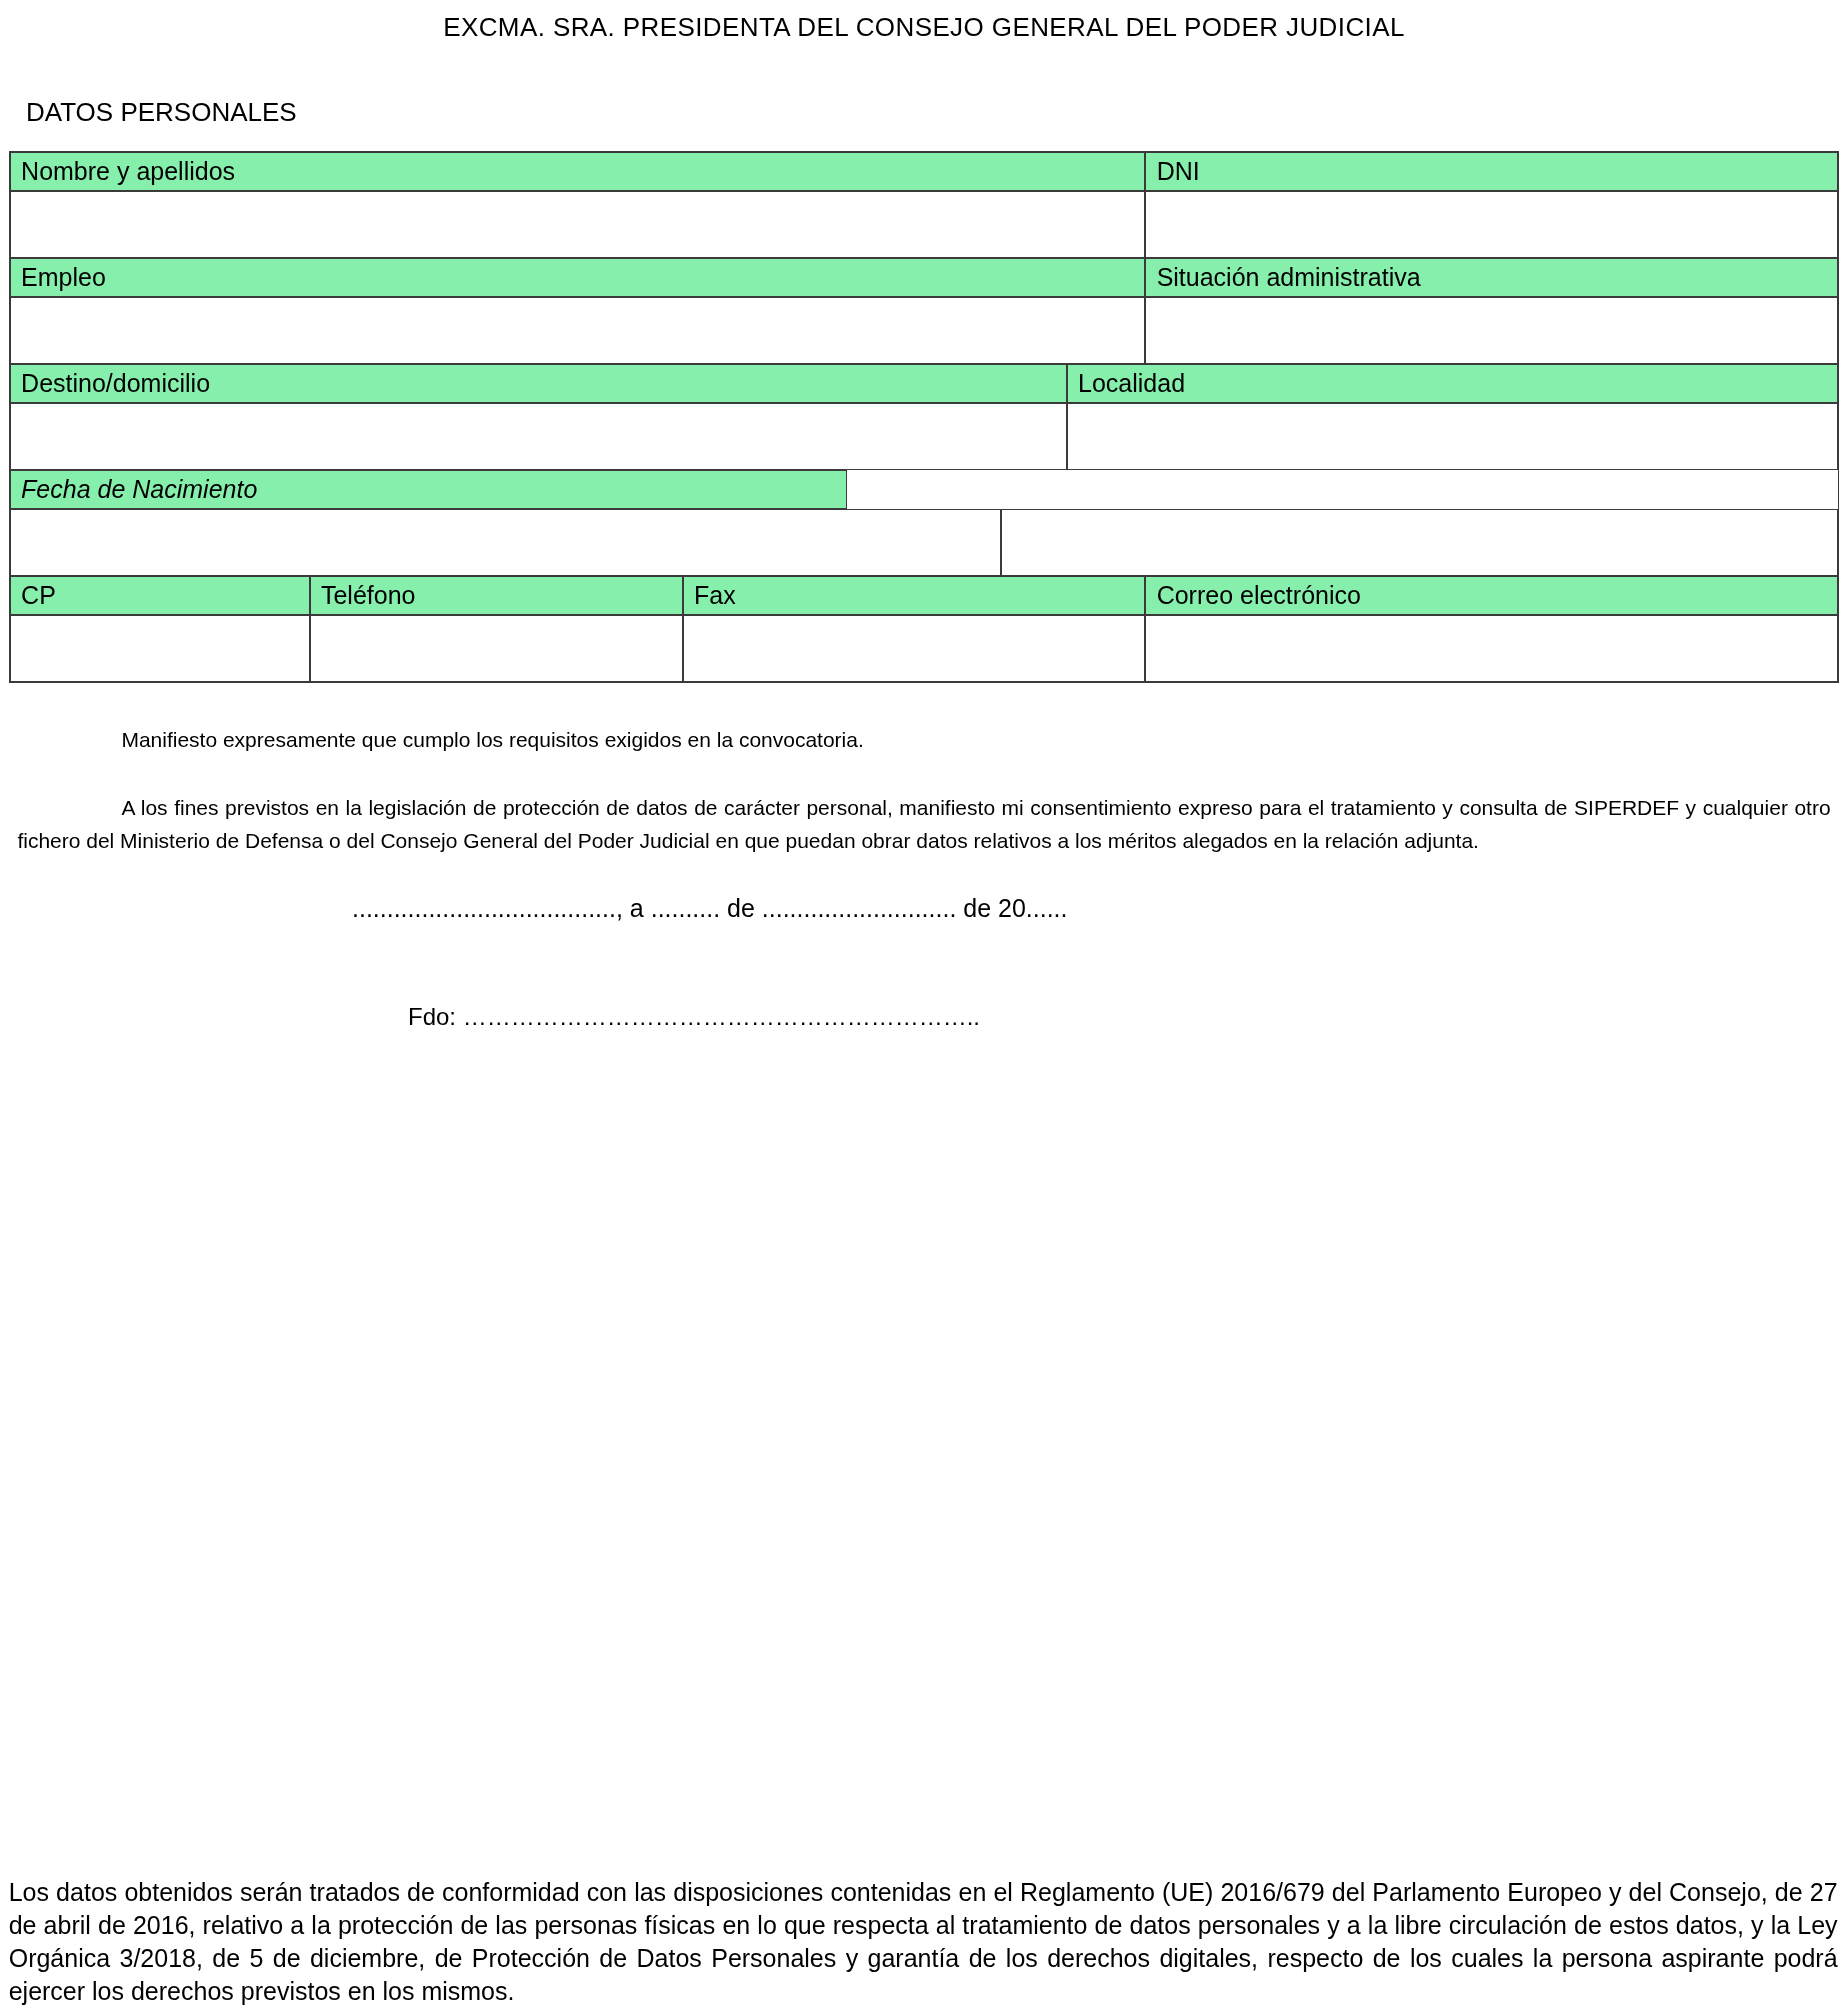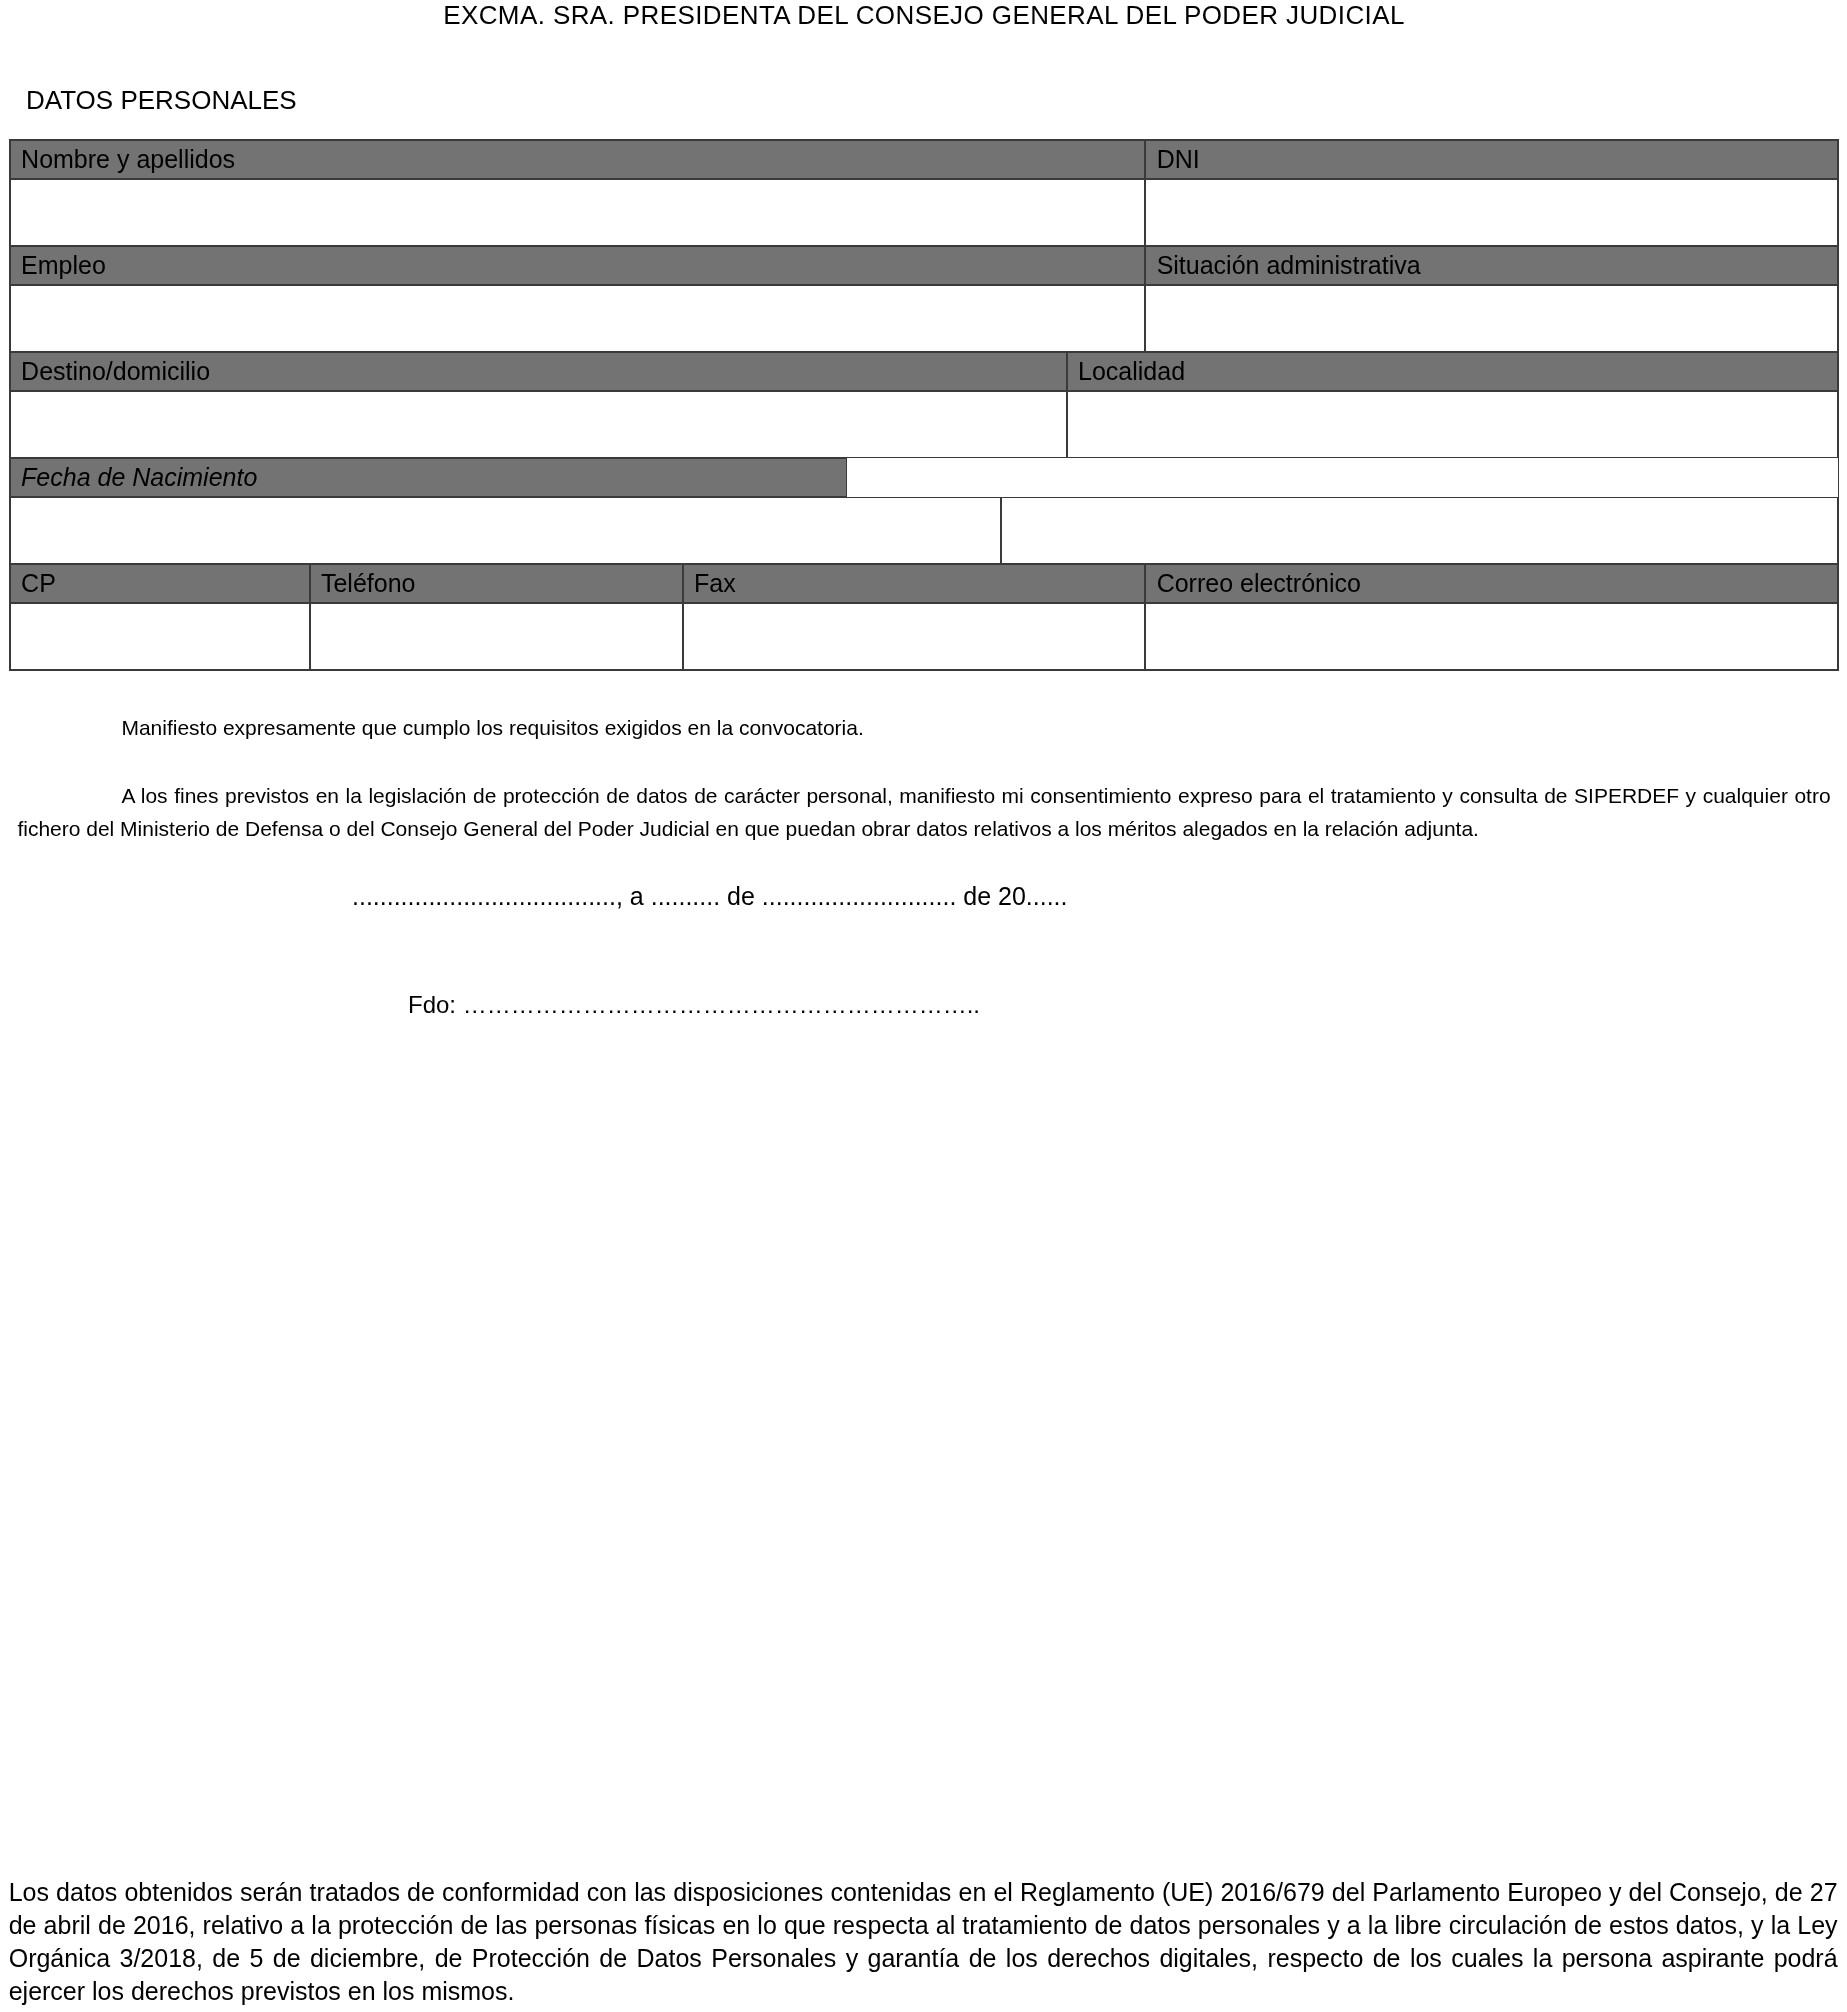--- a/index.html
+++ b/index.html
@@ -9,21 +9,21 @@
     color: #000000;
   }
   .page {
     position: relative;
     width: 1848px;
     height: 2013px;
     background: #ffffff;
     overflow: hidden;
   }
   .doc-title {
-    padding-top: 0;
+    padding-top: 12px;
     text-align: center;
     font-size: 26px;
     letter-spacing: 0.4px;
   }
   .section-title {
     margin: 54px 0 0 26px;
     font-size: 26px;
   }
   .form-table {
     margin: 22.6px 8.7px 0 8.7px;
@@ -34,21 +34,21 @@
     width: 100%;
   }
   .cell {
     border: 1.7px solid #3a3a3a;
     font-size: 25px;
     padding-left: 10.4px;
     display: flex;
     align-items: center;
   }
   .row.header-row .cell {
-    background: #737373;
+    background: #86efac;
     height: 39px;
   }
   .row.value-row .cell {
     background: #ffffff;
     height: 67px;
     align-items: flex-start;
   }
   
   .w62 { width: 62.1%; }
   .w38 { width: 37.9%; }

